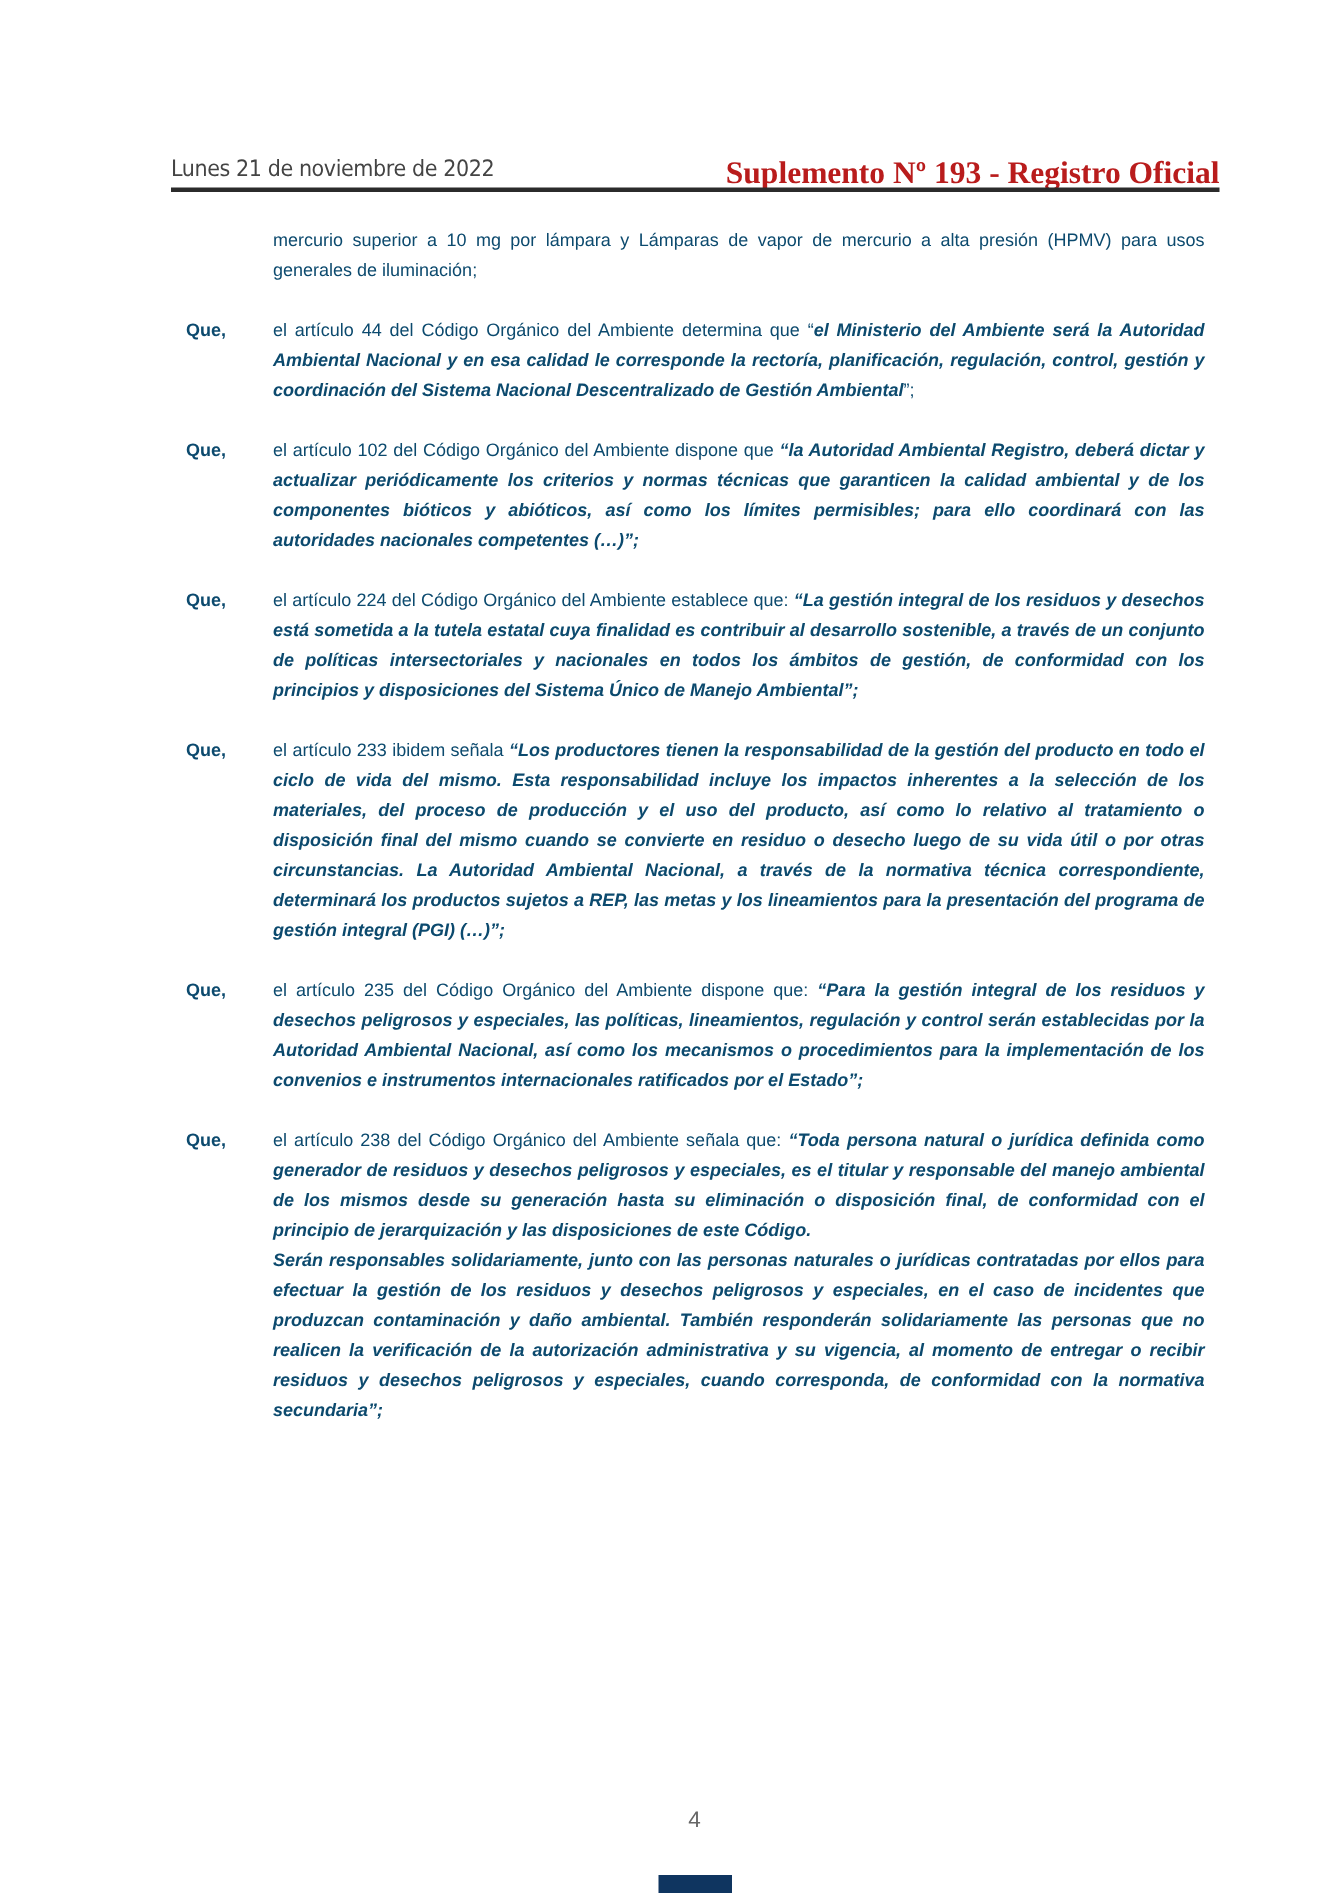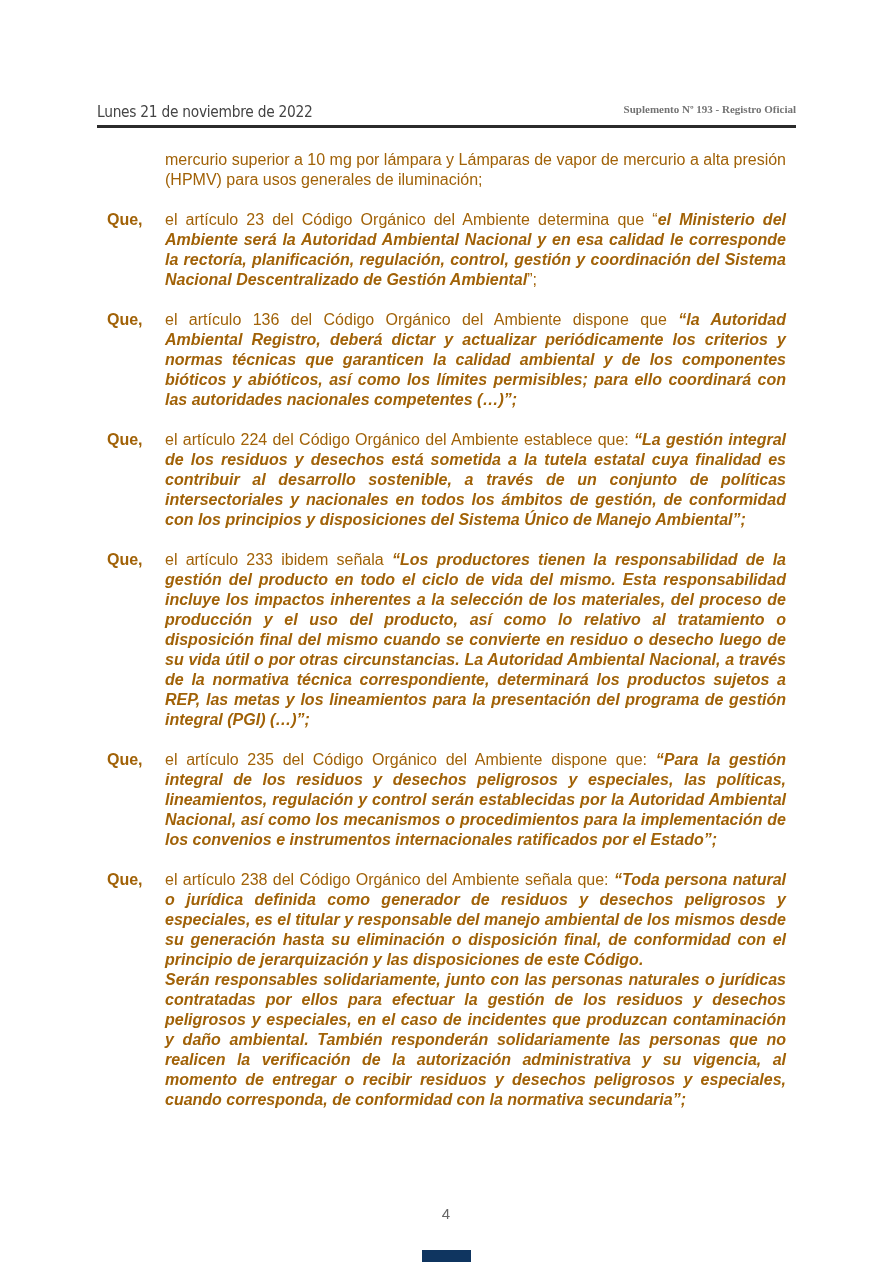--- a/index.html
+++ b/index.html
@@ -1,25 +1,25 @@
 <!DOCTYPE html>
 <html><head>
 <meta charset="utf-8">
 <style>
   html, body { margin: 0; padding: 0; background: #ffffff; }
   body { width: 892px; height: 1262px; position: relative; overflow: hidden; }
-  .page { position: absolute; left: 0; top: 0; width: 756px; height: 1262px; background: #fff; }
+  .page { position: absolute; left: 17px; top: 0; width: 756px; height: 1262px; background: #fff; }
 
   .header { position: absolute; left: 97px; top: 103px; width: 699px; height: 22px; }
   .header-date { position: absolute; left: 0; top: 0; font-family: "DejaVu Sans", sans-serif; font-size: 15px; color: #444; letter-spacing: -0.3px; transform: scaleX(0.92); transform-origin: left top; white-space: nowrap; }
-  .header-pub { position: absolute; right: 0; top: 0; font-family: "Liberation Serif", serif; font-weight: bold; font-size: 11px; color: #737373; white-space: nowrap; }
+  .header-pub { position: absolute; right: 0; top: 0; font-family: "Liberation Serif", serif; font-weight: bold; font-size: 21px; color: #b91c1c; white-space: nowrap; }
   .header-rule { position: absolute; left: 97px; top: 125px; width: 699px; height: 3px; background: #2b2b2b; }
 
   .body { position: absolute; left: 0; top: 150px; width: 892px; }
-  .para { position: relative; margin-left: 165px; width: 621px; font-family: "Liberation Sans", sans-serif; font-size: 16px; line-height: 20px; color: #a16207; text-align: justify; }
+  .para { position: relative; margin-left: 165px; width: 621px; font-family: "Liberation Sans", sans-serif; font-size: 12px; line-height: 20px; color: #0c4a6e; text-align: justify; }
   .para .lead { position: absolute; left: -58px; top: 0; font-weight: bold; }
   .para em { font-style: italic; font-weight: bold; }
   .gap { height: 20px; }
 
   .footer-num { position: absolute; left: 0; width: 892px; top: 1205px; text-align: center; font-family: "Liberation Sans", sans-serif; font-size: 15px; color: #666; }
   .footer-bar { position: absolute; left: 422px; top: 1250px; width: 49px; height: 12px; background: #0f3560; }
 </style>
 </head>
 <body>
 
@@ -32,27 +32,27 @@
   <div class="header-rule"></div>
 
   <div class="body">
     <div class="para">
       <span>mercurio superior a 10 mg por lámpara y Lámparas de vapor de mercurio a alta presión (HPMV) para usos generales de iluminación;</span>
     </div>
     <div class="gap"></div>
 
     <div class="para">
       <span class="lead">Que,</span>
-      <span>el artículo 23 del Código Orgánico del Ambiente determina que “</span><em>el Ministerio del Ambiente será la Autoridad Ambiental Nacional y en esa calidad le corresponde la rectoría, planificación, regulación, control, gestión y coordinación del Sistema Nacional Descentralizado de Gestión Ambiental</em><span>”;</span>
+      <span>el artículo 44 del Código Orgánico del Ambiente determina que “</span><em>el Ministerio del Ambiente será la Autoridad Ambiental Nacional y en esa calidad le corresponde la rectoría, planificación, regulación, control, gestión y coordinación del Sistema Nacional Descentralizado de Gestión Ambiental</em><span>”;</span>
     </div>
     <div class="gap"></div>
 
     <div class="para">
       <span class="lead">Que,</span>
-      <span>el artículo 136 del Código Orgánico del Ambiente dispone que </span><em>“la Autoridad Ambiental Registro, deberá dictar y actualizar periódicamente los criterios y normas técnicas que garanticen la calidad ambiental y de los componentes bióticos y abióticos, así como los límites permisibles; para ello coordinará con las autoridades nacionales competentes (…)”;</em>
+      <span>el artículo 102 del Código Orgánico del Ambiente dispone que </span><em>“la Autoridad Ambiental Registro, deberá dictar y actualizar periódicamente los criterios y normas técnicas que garanticen la calidad ambiental y de los componentes bióticos y abióticos, así como los límites permisibles; para ello coordinará con las autoridades nacionales competentes (…)”;</em>
     </div>
     <div class="gap"></div>
 
     <div class="para">
       <span class="lead">Que,</span>
       <span>el artículo 224 del Código Orgánico del Ambiente establece que: </span><em>“La gestión integral de los residuos y desechos está sometida a la tutela estatal cuya finalidad es contribuir al desarrollo sostenible, a través de un conjunto de políticas intersectoriales y nacionales en todos los ámbitos de gestión, de conformidad con los principios y disposiciones del Sistema Único de Manejo Ambiental”;</em>
     </div>
     <div class="gap"></div>
 
     <div class="para">

